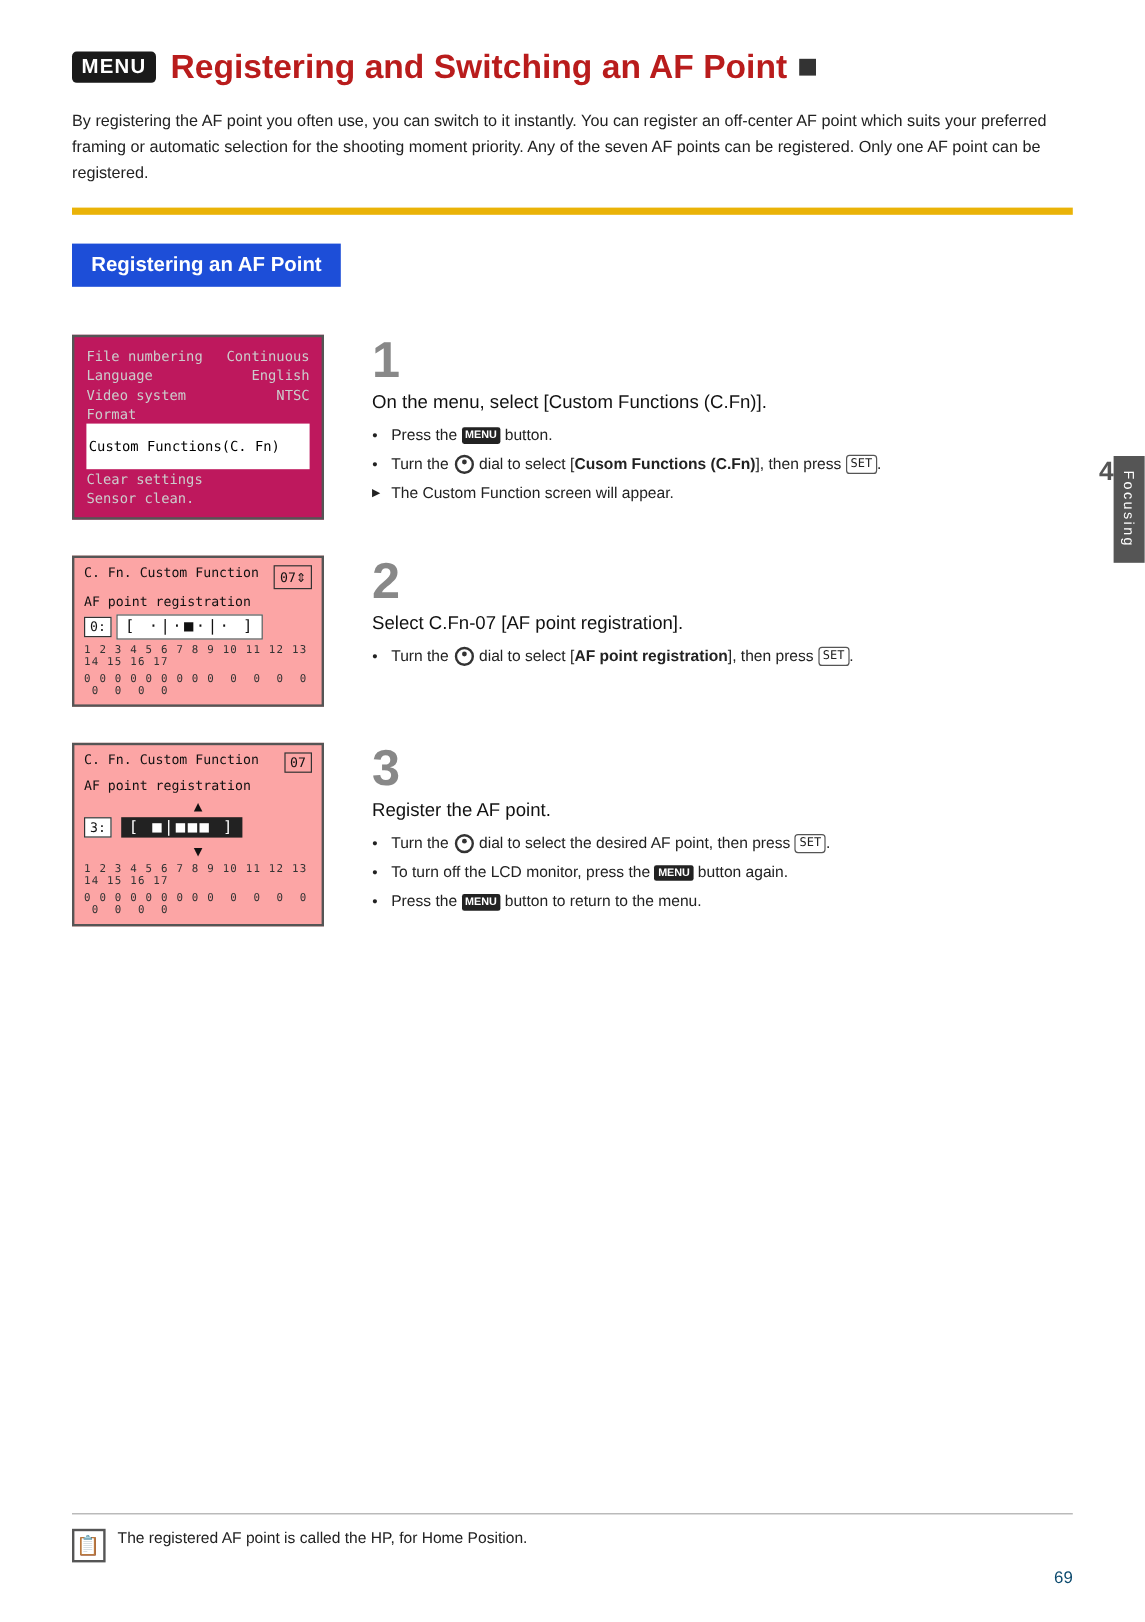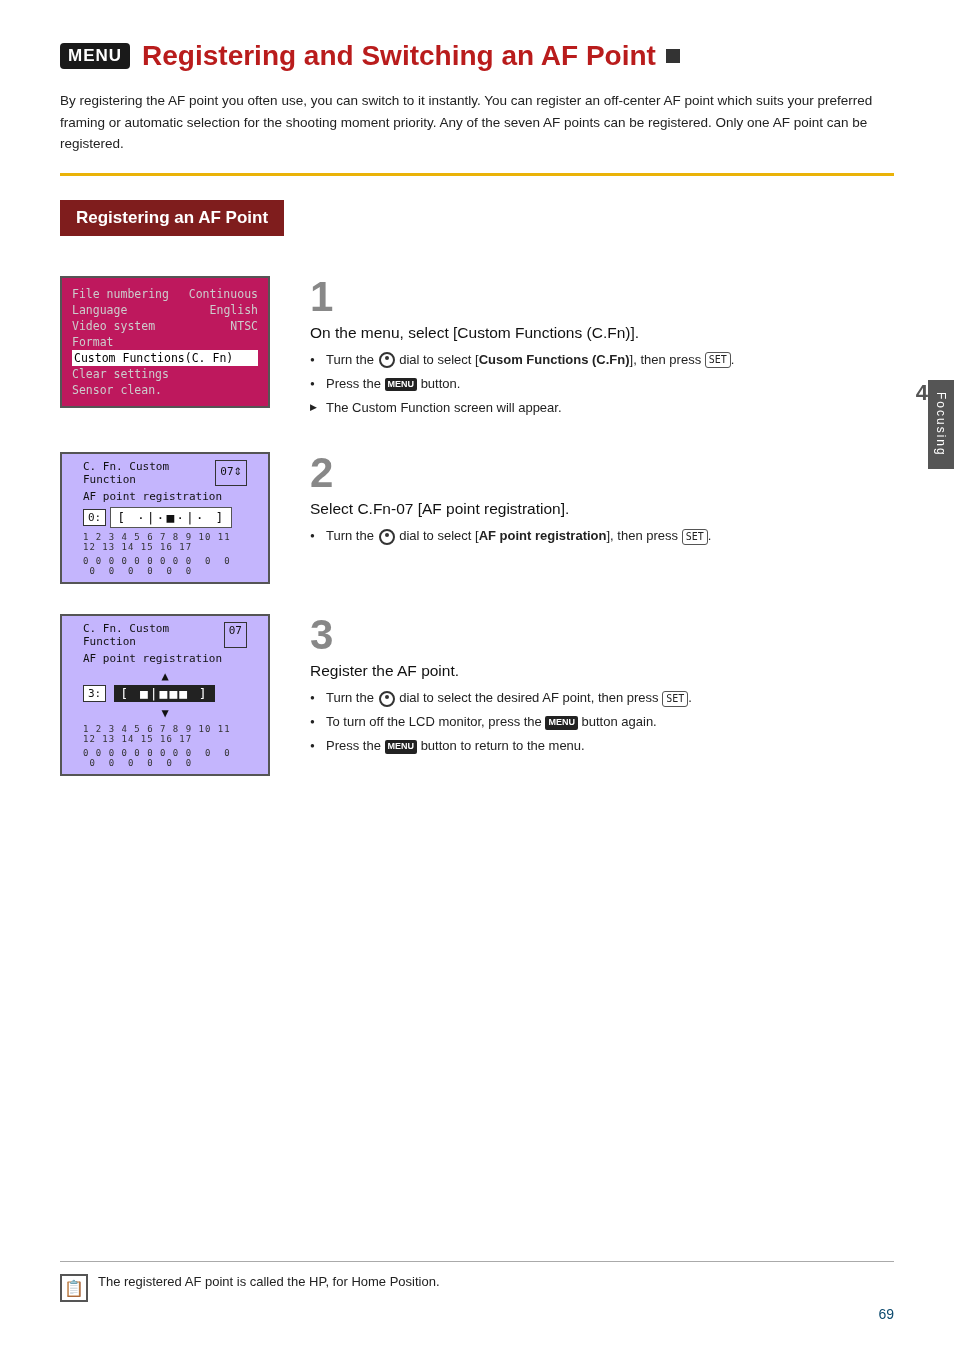--- a/index.html
+++ b/index.html
@@ -47,27 +47,27 @@
       margin-left: 10px;
       vertical-align: middle;
     }
 
     
     .intro-text {
       font-size: 13.5px;
       line-height: 1.6;
       color: #222;
       margin-bottom: 24px;
-      border-bottom: 3px solid #eab308;
+      border-bottom: 6px solid #eab308;
       padding-bottom: 18px;
     }
 
     
     .section-header {
-      background: #7f1d1d;
+      background: #1d4ed8;
       color: #fff;
       font-size: 17px;
       font-weight: bold;
       padding: 8px 16px;
       margin-bottom: 20px;
       display: inline-block;
     }
 
     
     .two-col {
@@ -95,29 +95,29 @@
     }
     .camera-screen .screen-row {
       display: flex;
       justify-content: space-between;
       padding: 1px 0;
       color: #ccc;
     }
     .camera-screen .screen-row.highlighted {
       background: #fff;
       color: #000;
-      padding: 1px 2px;
+      padding: 12px 2px;
       text-align: center;
     }
 
     
     .fn-screen {
       border: 2px solid #555;
-      background: #c4b5fd;
-      padding: 6px 21px;
+      background: #fca5a5;
+      padding: 6px 8px;
       font-size: 11px;
       font-family: monospace;
       width: 210px;
       color: #111;
     }
     .fn-screen .fn-title-row {
       display: flex;
       justify-content: space-between;
       margin-bottom: 4px;
       font-size: 11px;
@@ -367,22 +367,22 @@
         <div class="screen-row">
           <span>Sensor clean.</span>
             <span></span>
         </div>
       </div>
     </div>
     <div class="right-col">
       <div class="step-number">1</div>
       <div class="step-title">On the menu, select [Custom Functions (C.Fn)].</div>
       <ul class="step-bullets">
+        <li>Press the <span class="menu-icon-inline">MENU</span> button.</li>
         <li>Turn the <span class="dial-icon"></span> dial to select [<b>Cusom Functions (C.Fn)</b>], then press <span class="set-icon">SET</span>.</li>
-        <li>Press the <span class="menu-icon-inline">MENU</span> button.</li>
         <li class="arrow-item">The Custom Function screen will appear.</li>
       </ul>
     </div>
   </div>
 
   <div class="two-col">
     <div class="left-col">
       <div class="fn-screen">
         <div class="fn-title-row">
           <span>C. Fn.  Custom Function</span>

